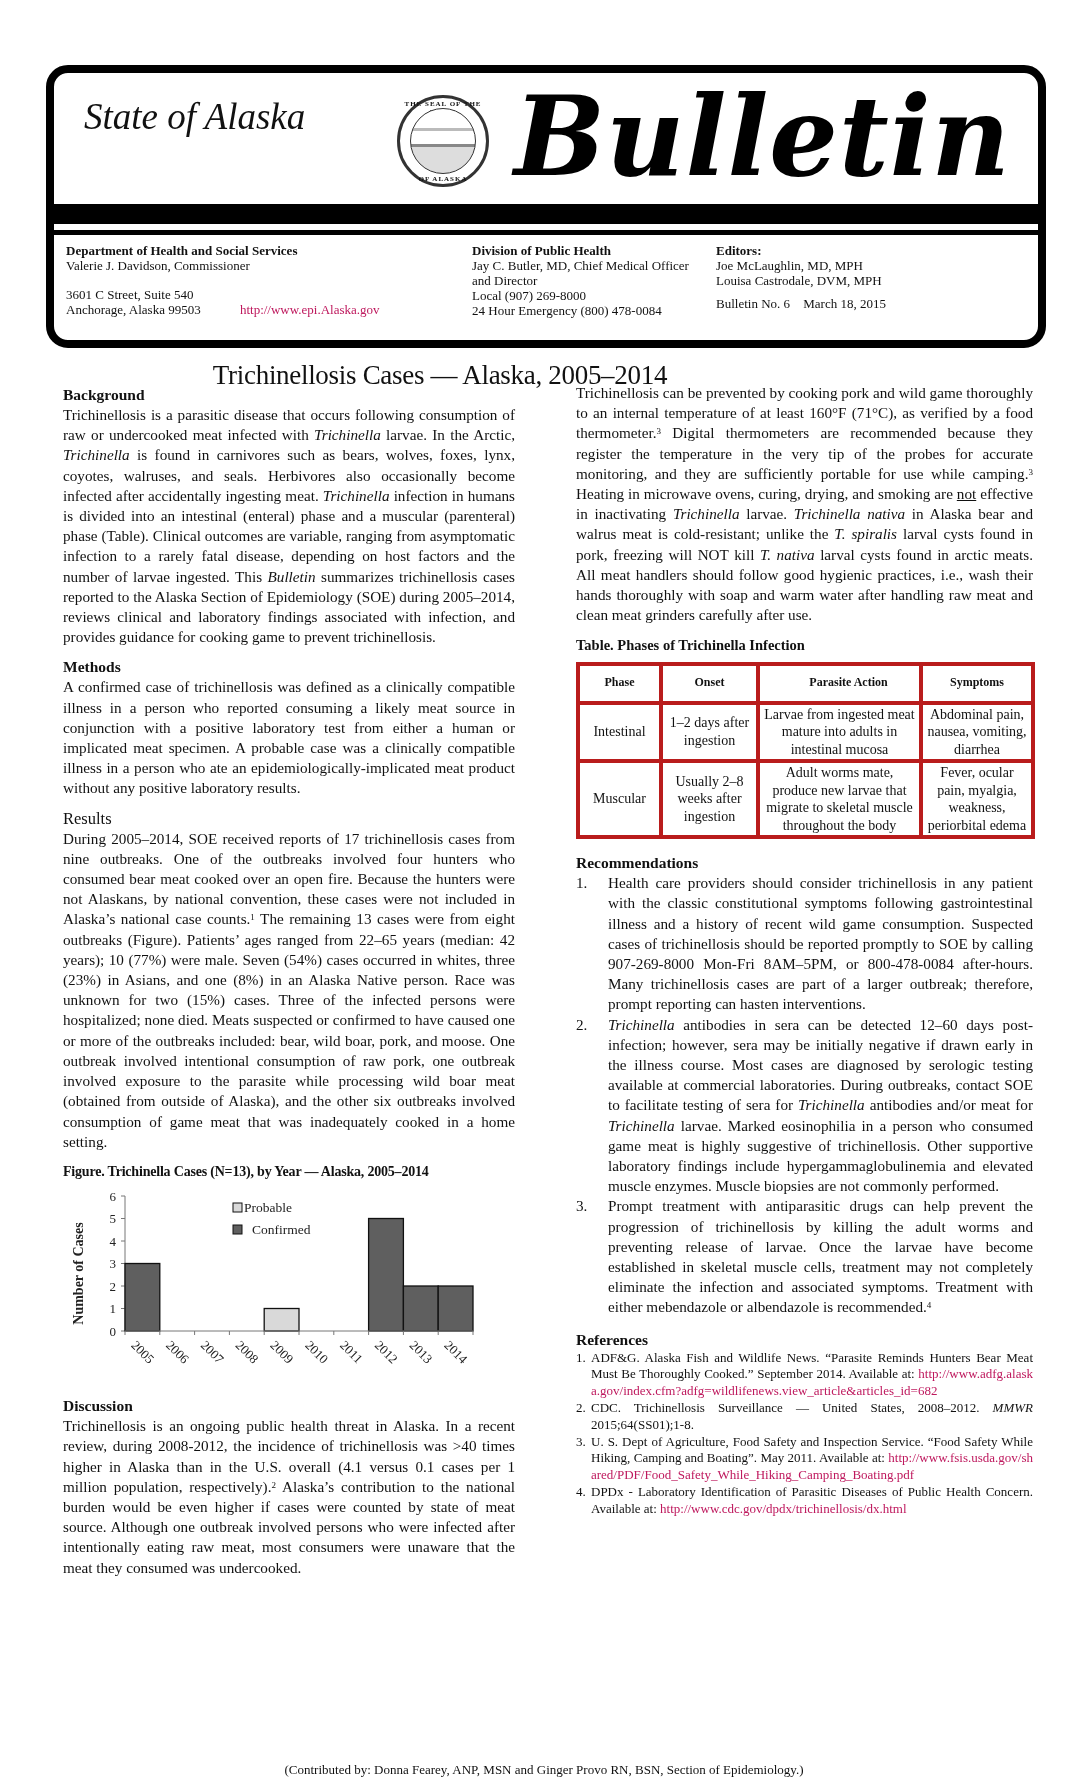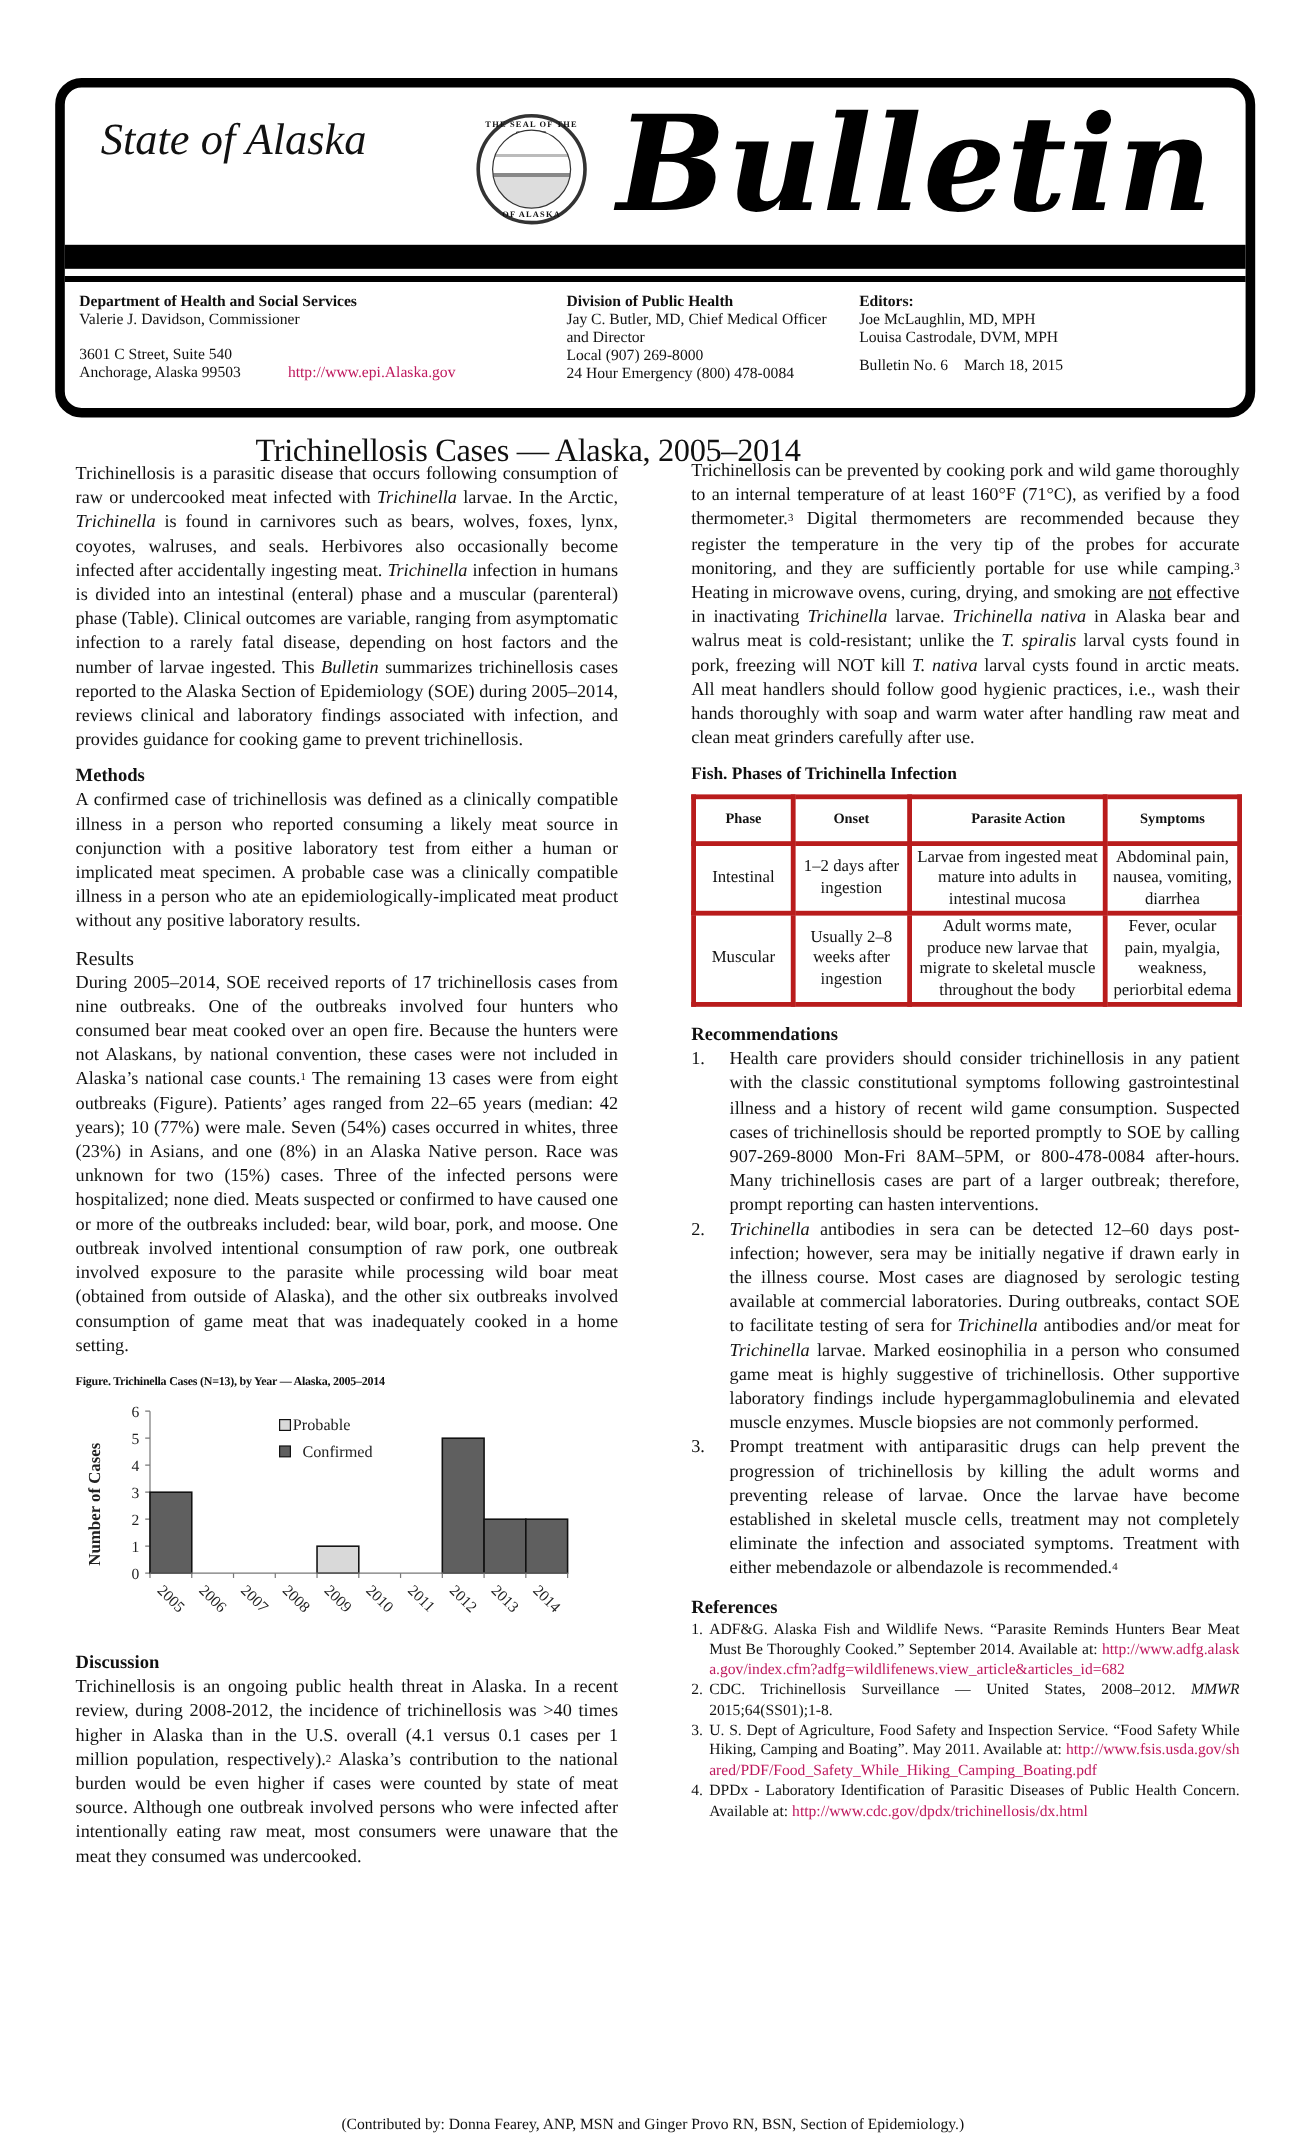--- a/index.html
+++ b/index.html
@@ -35,21 +35,21 @@
   .col { position: absolute; font-size: 15.2px; line-height: 20.2px; text-align: justify; }
   .col-left { left: 63px; top: 385px; width: 452px; }
   .col-right { left: 576px; top: 383px; width: 457px; }
   .sec-head { font-weight: bold; font-size: 15.5px; line-height: 20px; }
   .sec-head.plain { font-weight: normal; font-size: 16.5px; }
   .para { margin-bottom: 10px; }
   sup { font-size: 9px; vertical-align: top; position: relative; top: -2px; }
   .u { text-decoration: underline; }
 
   
-  .fig-title { font-weight: bold; font-size: 10px; margin-top: 6px; letter-spacing: -0.2px; }
+  .fig-title { font-weight: bold; font-size: 14px; margin-top: 6px; letter-spacing: -0.2px; }
   .chart { position: relative; width: 452px; height: 210px; }
   .chart svg { position: absolute; left: 0; top: 0; }
 
   
   .tbl-title { font-weight: bold; font-size: 14.5px; margin: 4px 0 6px 0; }
   table.phases { width: 459px; border-collapse: collapse; font-size: 14px; line-height: 17.5px; text-align: center; }
   table.phases th, table.phases td { border: 4px solid #b91c1c; padding: 1px 4px; vertical-align: middle; }
   table.phases th { font-size: 12px; font-weight: bold; height: 39px; }
 
   
@@ -109,20 +109,21 @@
         <span>Bulletin No.  6</span>
         <span style="margin-left:10px;">March 18, 2015</span>
       </div>
     </div>
   </div>
 </div>
 
 <div class="doc-title">Trichinellosis Cases — Alaska, 2005–2014</div>
 
 <div class="col col-left">
+  <div class="sec-head">Background</div>
   <p class="para"><span>Trichinellosis is a parasitic disease that occurs following consumption of raw or undercooked meat infected with </span><i>Trichinella</i><span> larvae. In the Arctic, </span><i>Trichinella</i><span> is found in carnivores such as bears, wolves, foxes, lynx, coyotes, walruses, and seals. Herbivores also occasionally become infected after accidentally ingesting meat. </span><i>Trichinella</i><span> infection in humans is divided into an intestinal (enteral) phase and a muscular (parenteral) phase (Table). Clinical outcomes are variable, ranging from asymptomatic infection to a rarely fatal disease, depending on host factors and the number of larvae ingested. This </span><i>Bulletin</i><span> summarizes trichinellosis cases reported to the Alaska Section of Epidemiology (SOE) during 2005–2014, reviews clinical and laboratory findings associated with infection, and provides guidance for cooking game to prevent trichinellosis.</span></p>
 
   <div class="sec-head">Methods</div>
   <p class="para">A confirmed case of trichinellosis was defined as a clinically compatible illness in a person who reported consuming a likely meat source in conjunction with a positive laboratory test from either a human or implicated meat specimen. A probable case was a clinically compatible illness in a person who ate an epidemiologically-implicated meat product without any positive laboratory results.</p>
 
   <div class="sec-head plain">Results</div>
   <p class="para"><span>During 2005–2014, SOE received reports of 17 trichinellosis cases from nine outbreaks. One of the outbreaks involved four hunters who consumed bear meat cooked over an open fire. Because the hunters were not Alaskans, by national convention, these cases were not included in Alaska’s national case counts.</span><sup>1</sup><span> The remaining 13 cases were from eight outbreaks (Figure). Patients’ ages ranged from 22–65 years (median: 42 years); 10 (77%) were male. Seven (54%) cases occurred in whites, three (23%) in Asians, and one (8%) in an Alaska Native person. Race was unknown for two (15%) cases. Three of the infected persons were hospitalized; none died. Meats suspected or confirmed to have caused one or more of the outbreaks included: bear, wild boar, pork, and moose. One outbreak involved intentional consumption of raw pork, one outbreak involved exposure to the parasite while processing wild boar meat (obtained from outside of Alaska), and the other six outbreaks involved consumption of game meat that was inadequately cooked in a home setting.</span></p>
 
   <div class="fig-title">Figure. Trichinella Cases (N=13), by Year — Alaska, 2005–2014</div>
   <div class="chart">
@@ -177,21 +178,21 @@
       </svg>
   </div>
 
   <div class="sec-head" style="margin-top:4px;">Discussion</div>
   <p class="para"><span>Trichinellosis is an ongoing public health threat in Alaska. In a recent review, during 2008-2012, the incidence of trichinellosis was &gt;40 times higher in Alaska than in the U.S. overall (4.1 versus 0.1 cases per 1 million population, respectively).</span><sup>2</sup><span> Alaska’s contribution to the national burden would be even higher if cases were counted by state of meat source. Although one outbreak involved persons who were infected after intentionally eating raw meat, most consumers were unaware that the meat they consumed was undercooked.</span></p>
 </div>
 
 <div class="col col-right">
   <p class="para"><span>Trichinellosis can be prevented by cooking pork and wild game thoroughly to an internal temperature of at least 160°F (71°C), as verified by a food thermometer.</span><sup>3</sup><span> Digital thermometers are recommended because they register the temperature in the very tip of the probes for accurate monitoring, and they are sufficiently portable for use while camping.</span><sup>3</sup><span> Heating in microwave ovens, curing, drying, and smoking are </span><span class="u">not</span><span> effective in inactivating </span><i>Trichinella</i><span> larvae. </span><i>Trichinella nativa</i><span> in Alaska bear and walrus meat is cold-resistant; unlike the </span><i>T. spiralis</i><span> larval cysts found in pork, freezing will NOT kill </span><i>T. nativa</i><span> larval cysts found in arctic meats. All meat handlers should follow good hygienic practices, i.e., wash their hands thoroughly with soap and warm water after handling raw meat and clean meat grinders carefully after use.</span></p>
 
-  <div class="tbl-title">Fish. Phases of Trichinella Infection</div>
+  <div class="tbl-title">Table. Phases of Trichinella Infection</div>
   <table class="phases">
     <thead>
       <tr>
         <th style="width:83px;">Phase</th>
         <th style="width:97px;">Onset</th>
         <th style="width:163px;padding-left:22px;">Parasite Action</th>
         <th>Symptoms</th>
       </tr>
     </thead>
     <tbody>

